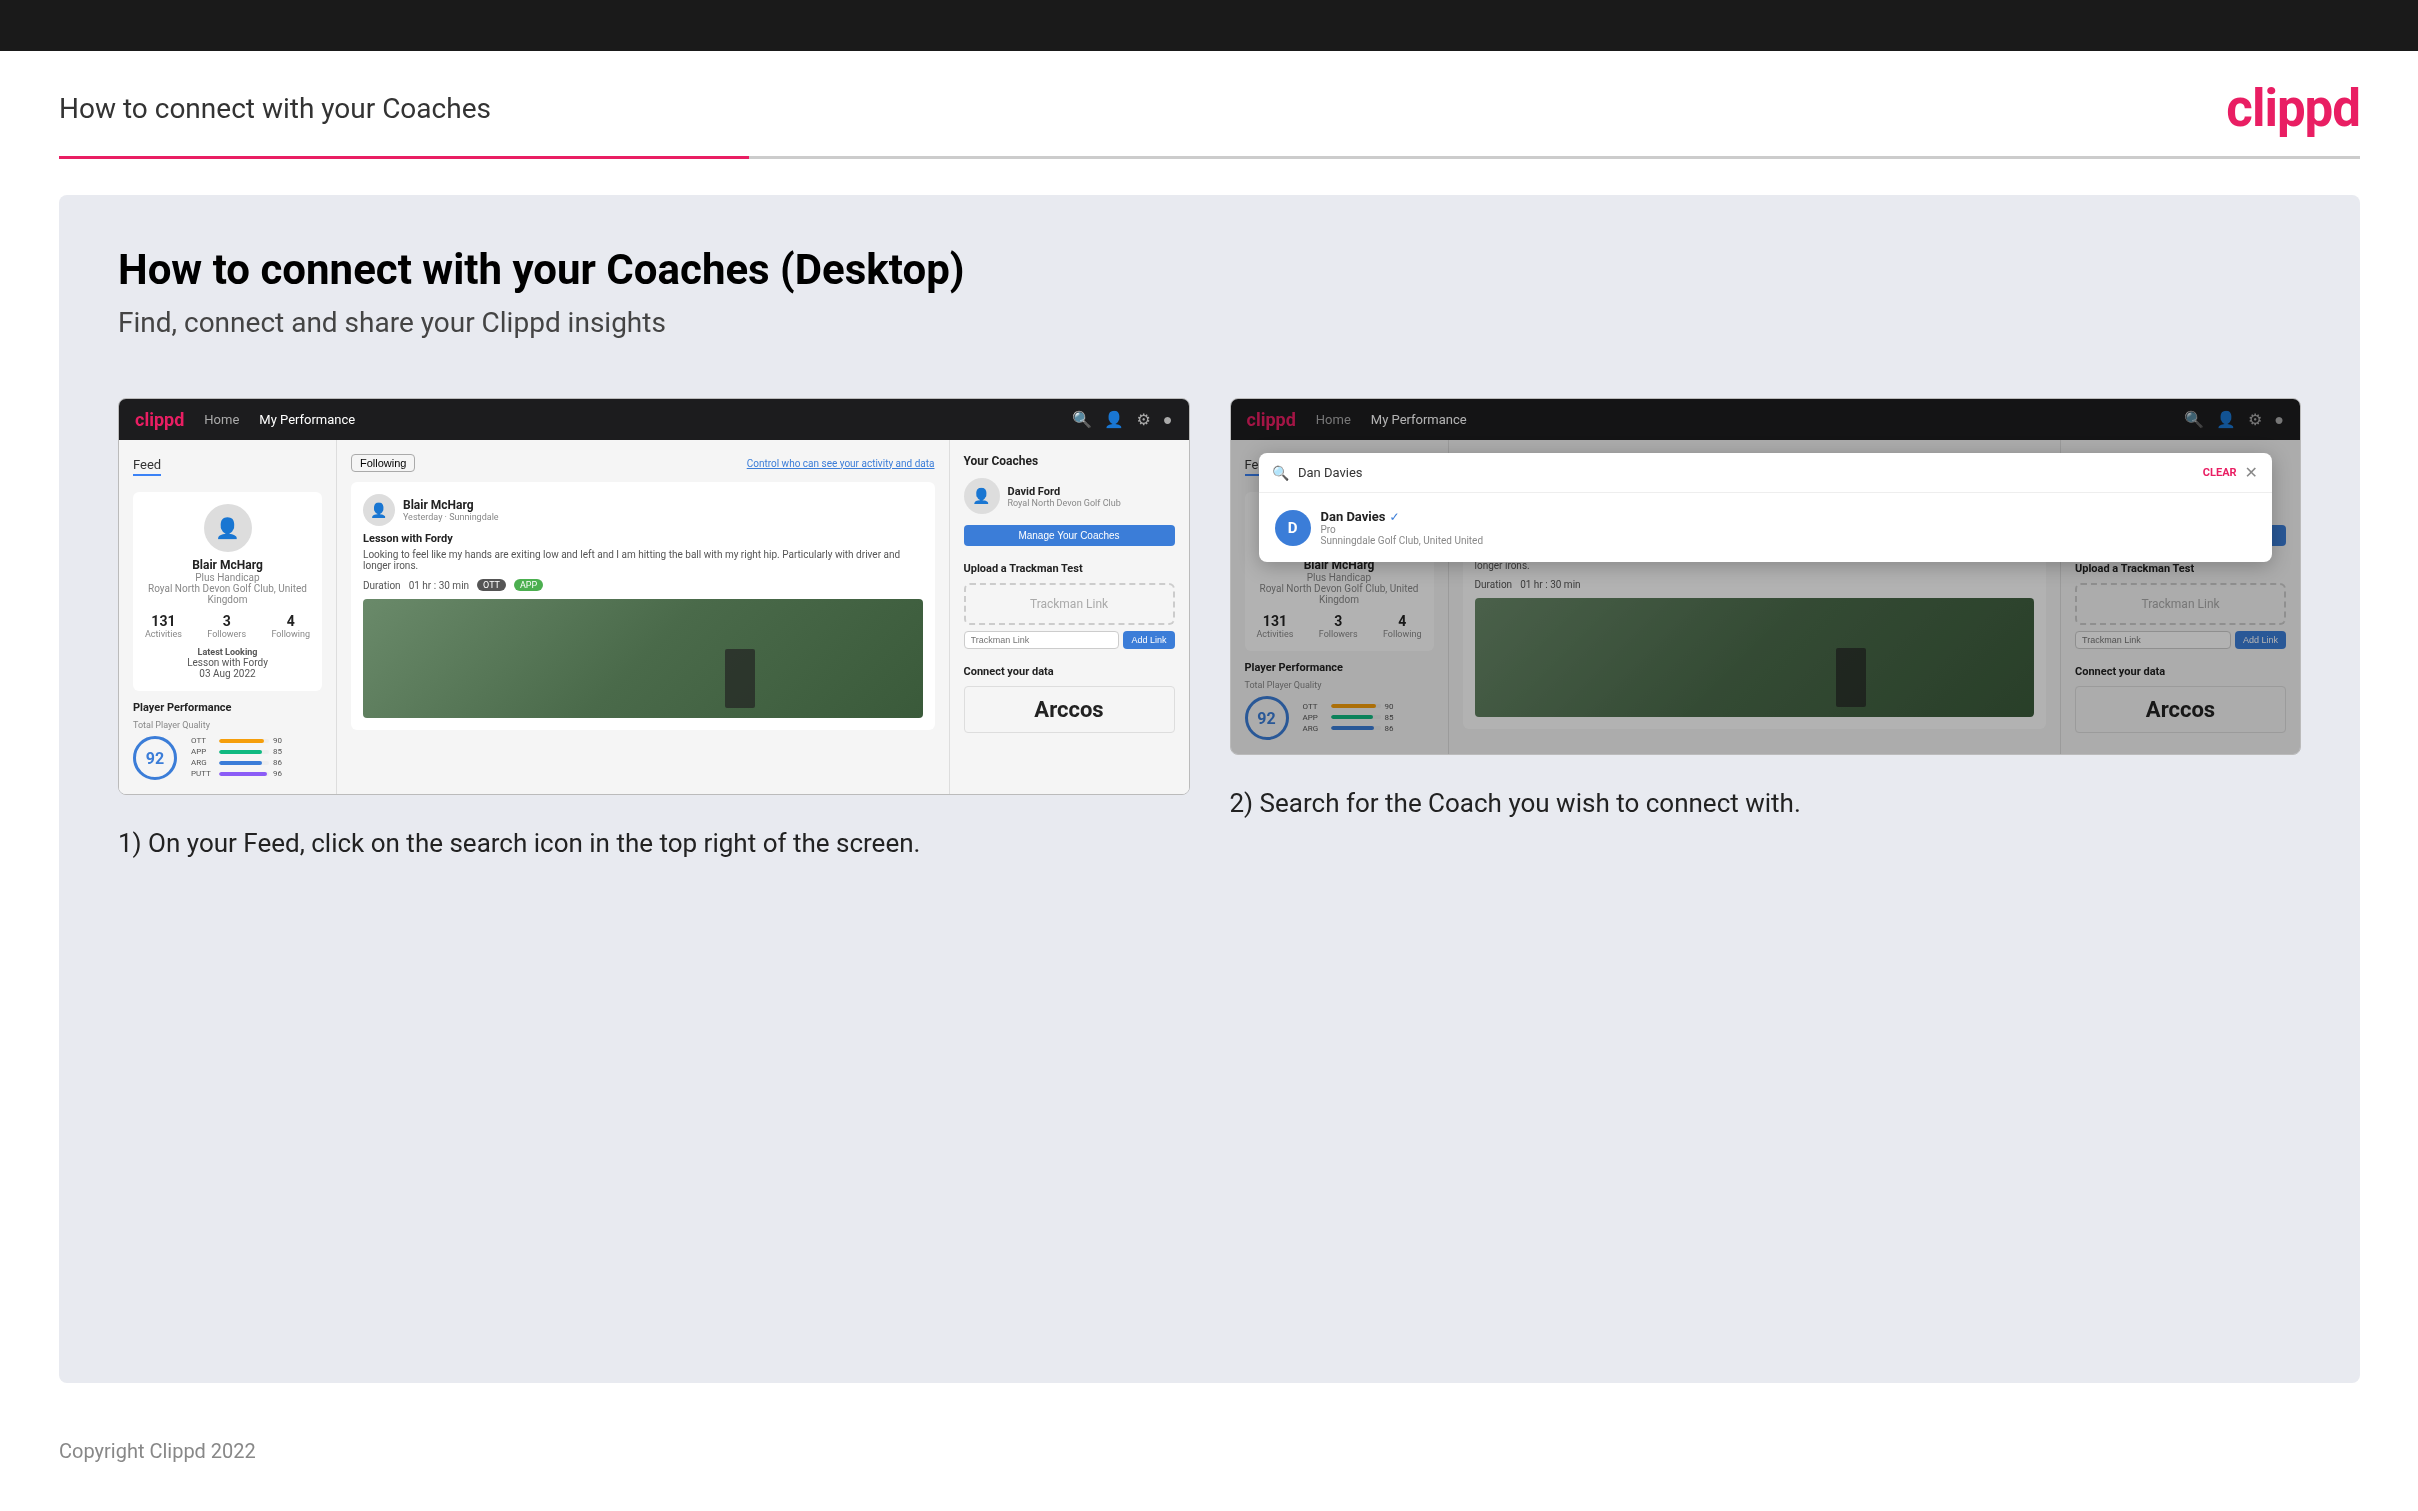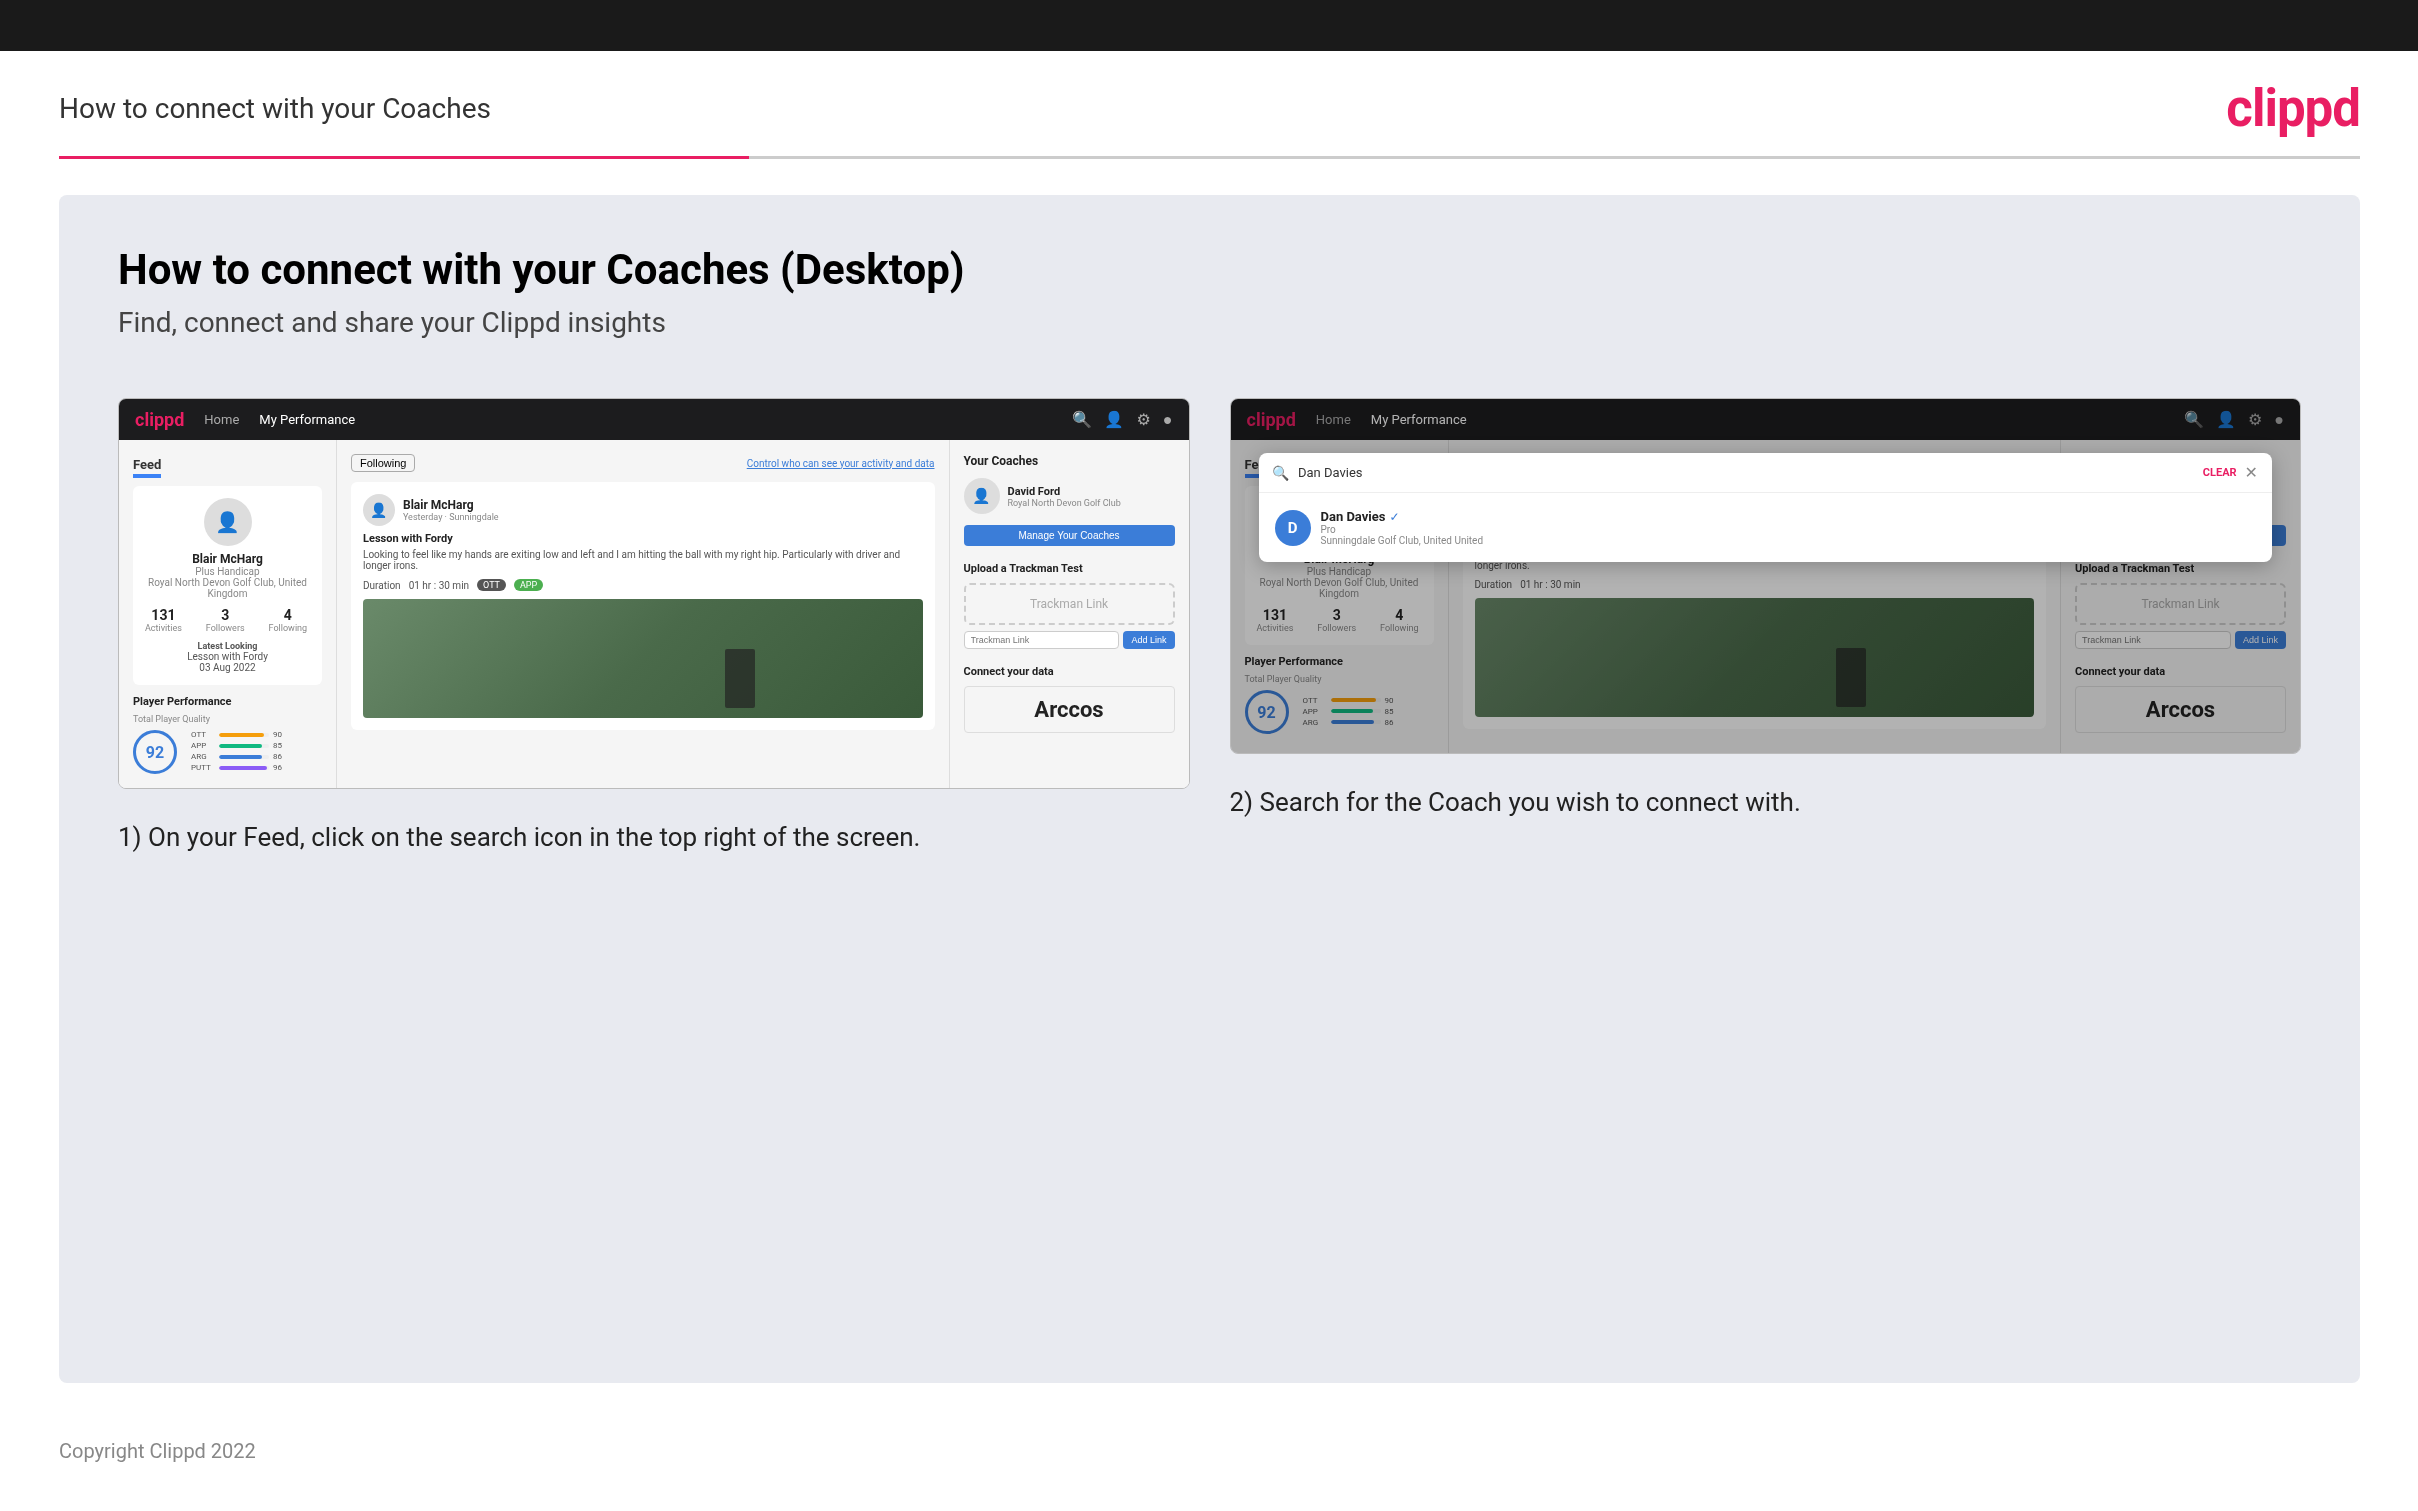--- a/index.html
+++ b/index.html
@@ -123,24 +123,24 @@
       min-height: 297px;
     }
     .feed-sidebar {
       width: 218px;
       background: #f5f5f5;
       border-right: 1px solid #ddd;
       padding: 14px;
     }
     .feed-label {
       font-size: 13px;
-      font-weight: 700;
+      font-weight: 400;
       color: #333;
-      margin-bottom: 0;
-      border-bottom: 4px solid #3b82f6;
+      margin-bottom: 8px;
+      border-bottom: 2px solid #3b82f6;
       display: inline-block;
       padding-bottom: 2px;
     }
     .profile-card {
       background: #fff;
       border-radius: 6px;
       padding: 12px;
       margin-top: 8px;
       text-align: center;
     }
@@ -159,21 +159,21 @@
       font-size: 12px;
       font-weight: 700;
       color: #222;
     }
     .profile-sub {
       font-size: 10px;
       color: #888;
     }
     .stats-row {
       display: flex;
-      justify-content: flex-start;
+      justify-content: space-between;
       margin-top: 8px;
       gap: 24px;
     }
     .stat-item {
       text-align: center;
     }
     .stat-num {
       font-size: 14px;
       font-weight: 700;
     }

